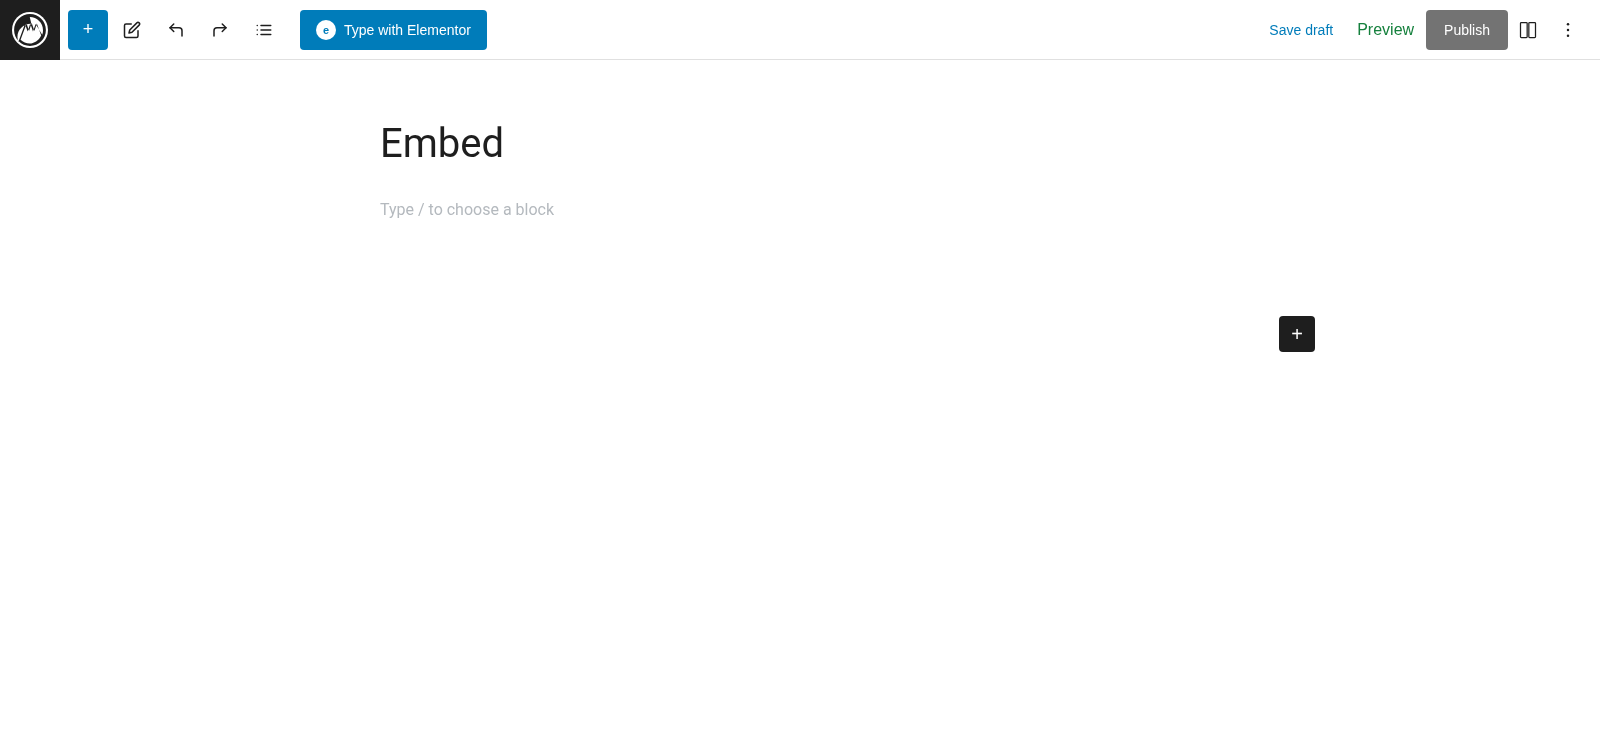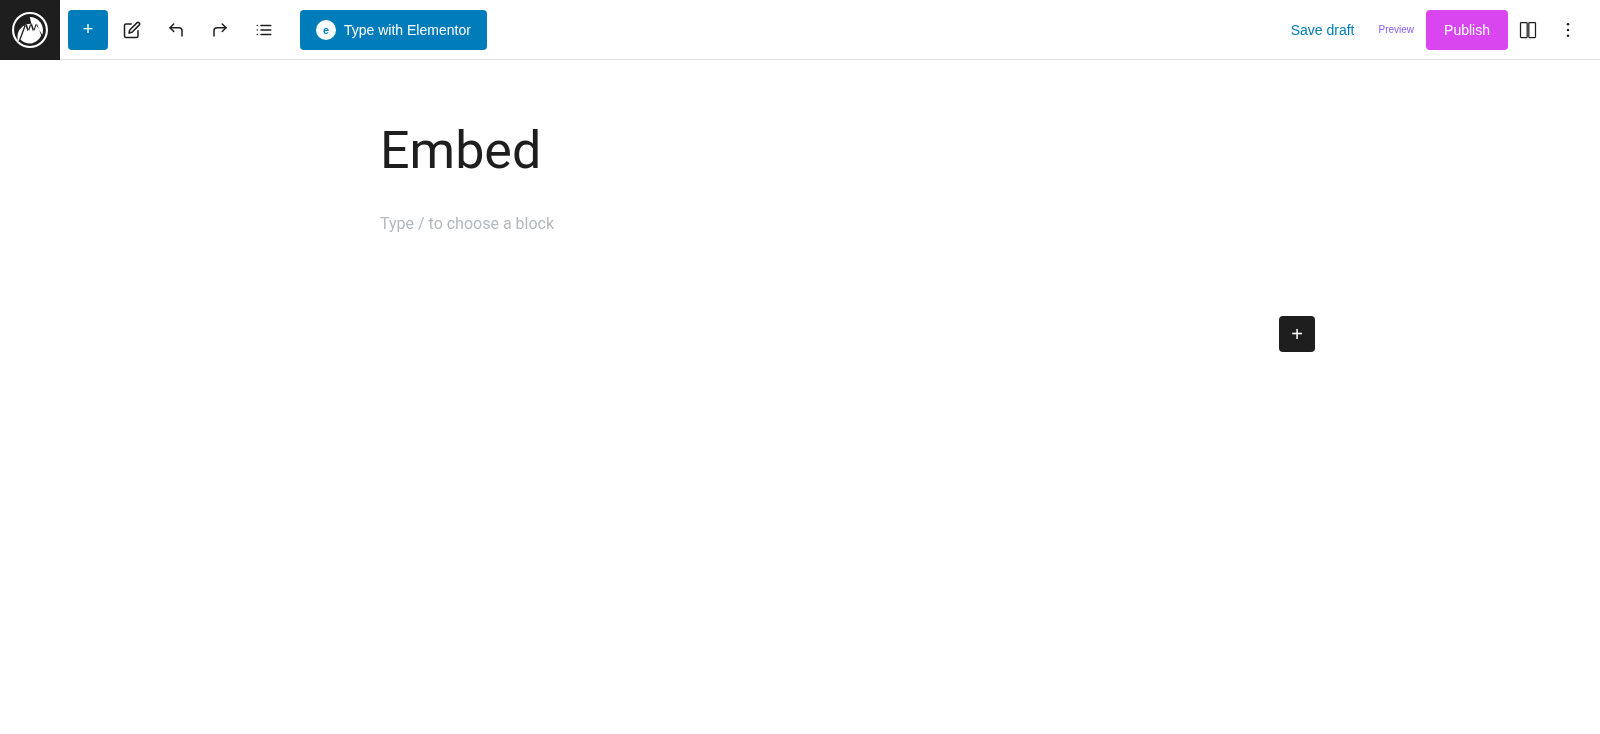--- a/index.html
+++ b/index.html
@@ -120,30 +120,30 @@
       color: #007cba;
       font-size: 14px;
       cursor: pointer;
       padding: 8px 12px;
       border-radius: 4px;
     }
 
     .preview-btn {
       background: transparent;
       border: none;
-      color: #8b5cf6;
-      font-size: 10px;
+      color: #15803d;
+      font-size: 16px;
       cursor: pointer;
       padding: 8px 12px;
       border-radius: 4px;
       text-align: right;
     }
 
     .publish-btn {
-      background: #d946ef;
+      background: #737373;
       color: #fff;
       border: none;
       border-radius: 4px;
       padding: 8px 18px;
       font-size: 14px;
       font-weight: 500;
       cursor: pointer;
       height: 40px;
     }
 
@@ -184,21 +184,21 @@
       min-height: calc(734px - 60px);
       background: #fff;
     }
 
     .editor-area {
       width: 100%;
       max-width: 840px;
     }
 
     .post-title {
-      font-size: 52px;
+      font-size: 40px;
       font-weight: 400;
       color: #1e1e1e;
       margin-bottom: 32px;
       line-height: 1.2;
       outline: none;
     }
 
     .block-placeholder {
       color: #b4b9be;
       font-size: 16px;

